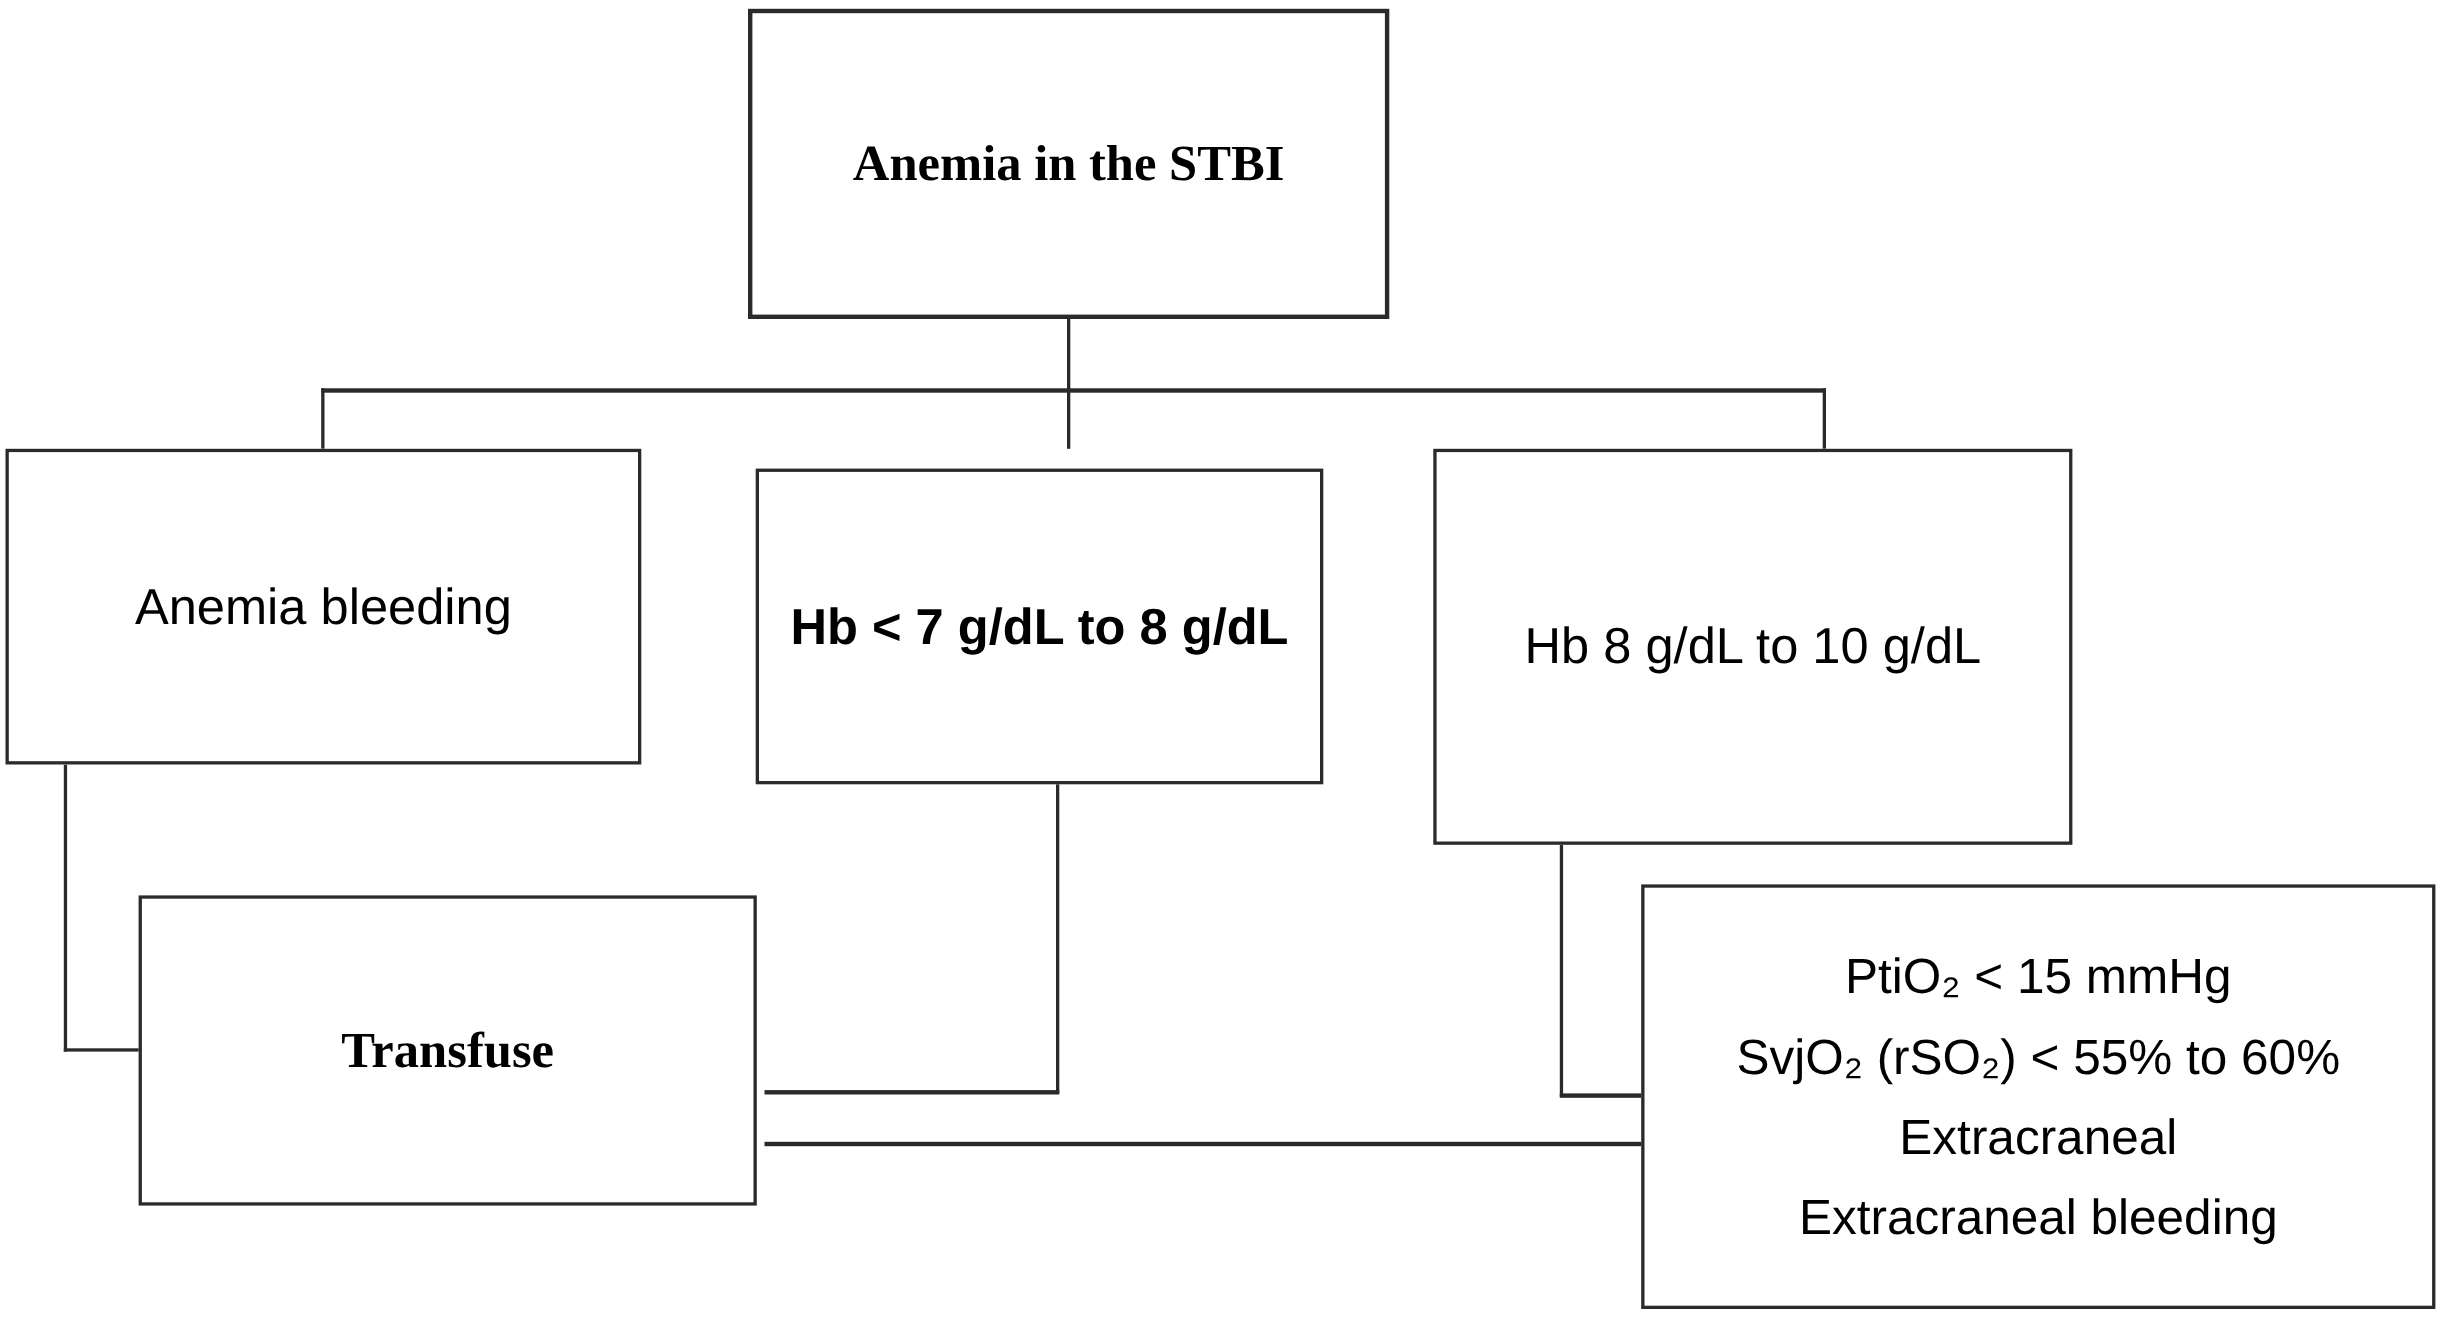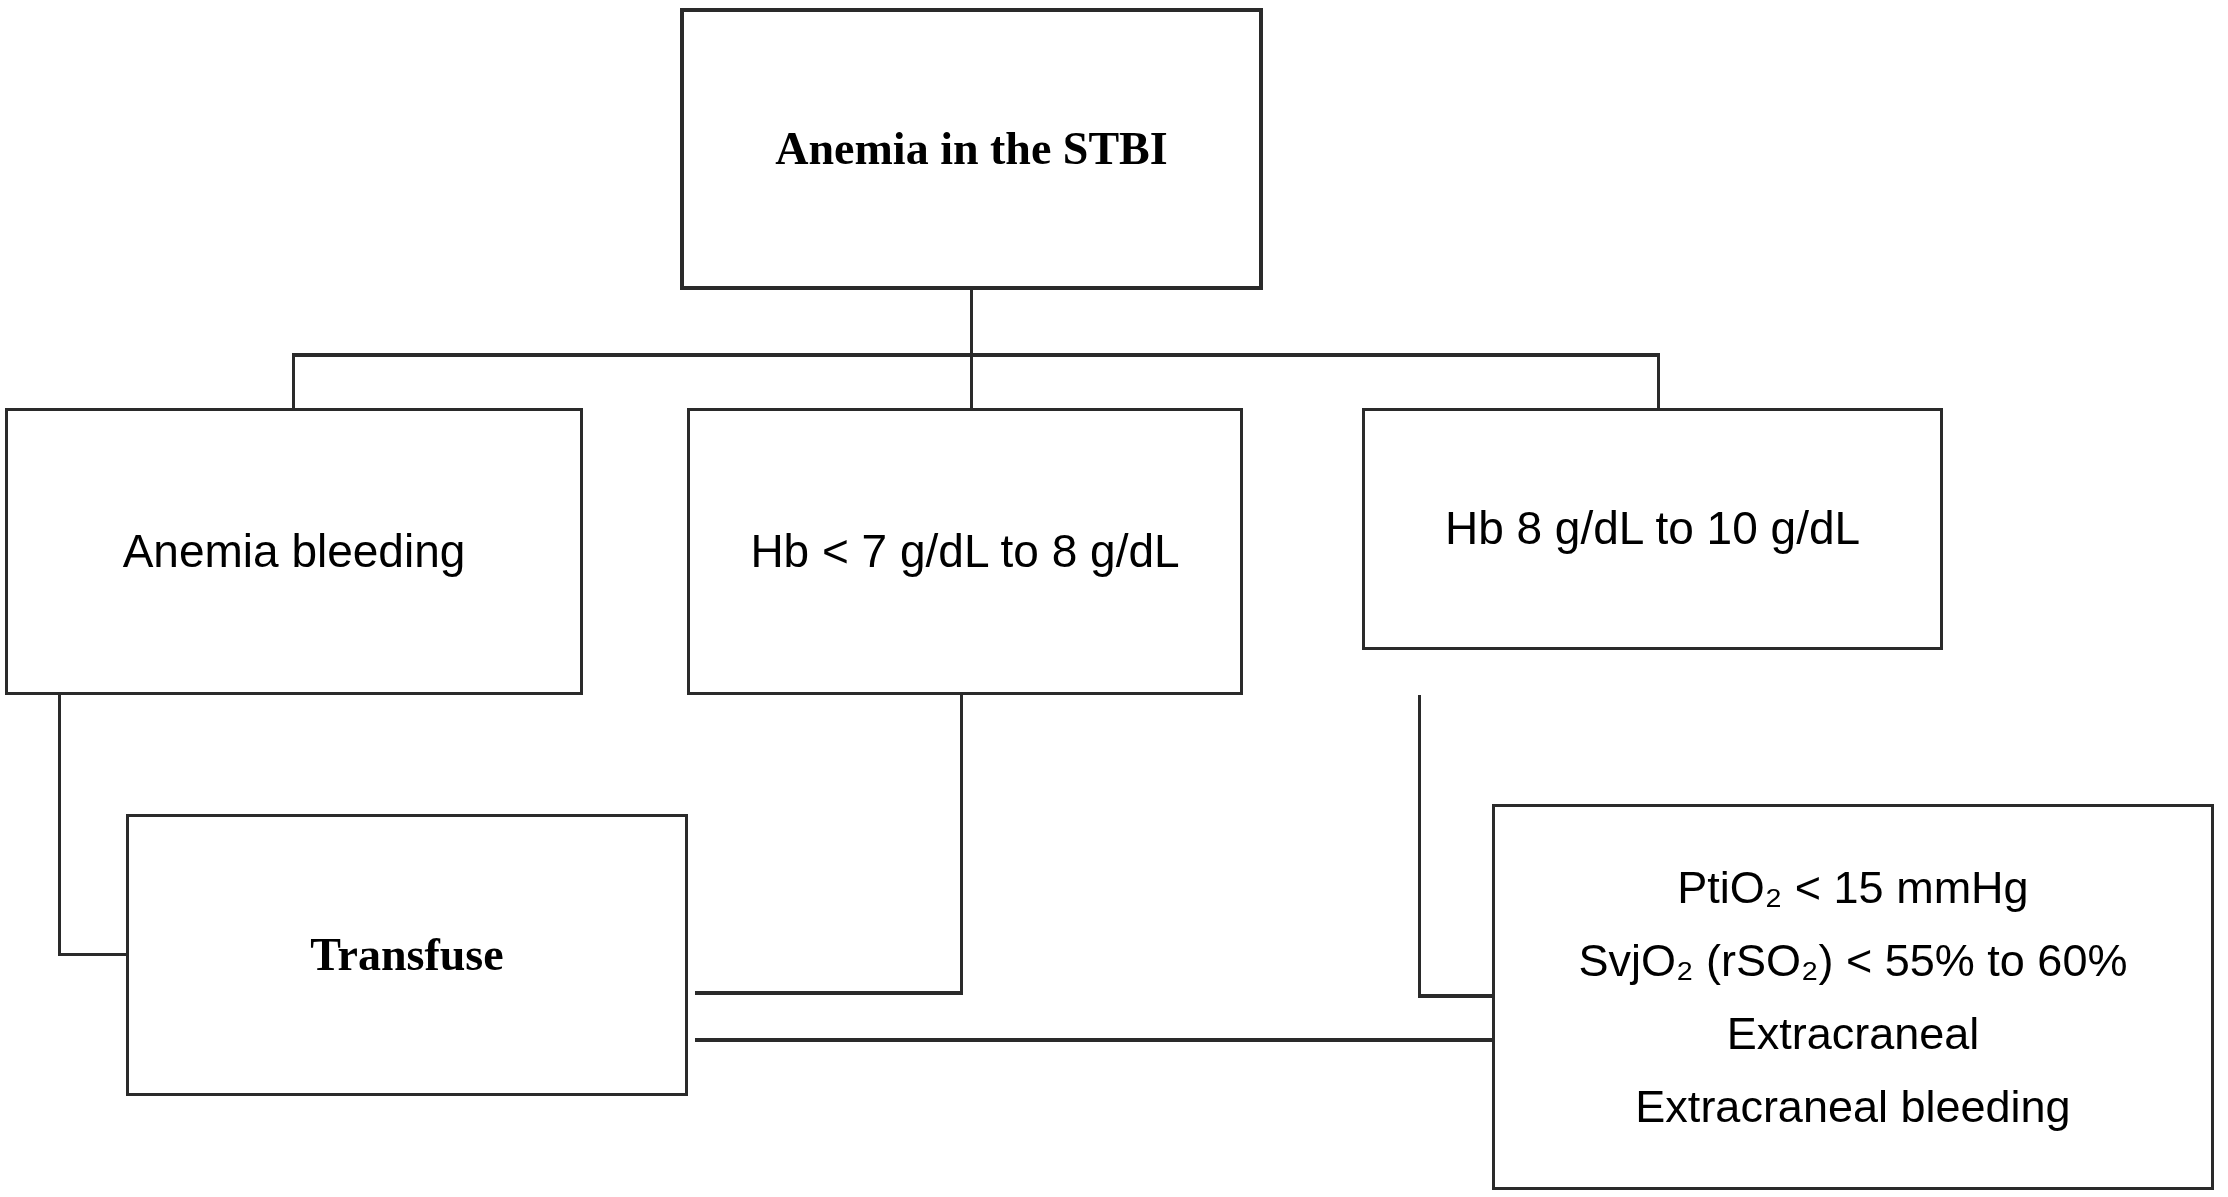--- a/index.html
+++ b/index.html
@@ -27,22 +27,22 @@
     text-align: center;
     font-size: 46px;
     line-height: 1.25;
     color: #000000;
     z-index: 2;
   }
   .node.bold { font-weight: bold; font-family: Liberation Serif, serif; }
 
   .node-root      { left: 680px;  top: 8px;    width: 583px; height: 282px; border-width: 4px; }
   .node-massive   { left: 5px;    top: 408px;  width: 578px; height: 287px; }
-  .node-hb7       { left: 687px;  top: 408px;  width: 556px; height: 287px; }
-  .node-hb8       { left: 1362px; top: 408px;  width: 581px; height: 242px; }
+  .node-hb7       { left: 687px;  top: 426px;  width: 516px; height: 287px; font-weight: bold; }
+  .node-hb8       { left: 1303px; top: 408px;  width: 581px; height: 360px; }
   .node-transfuse { left: 126px;  top: 814px;  width: 562px; height: 282px; }
   .node-criteria  { left: 1492px; top: 804px;  width: 722px; height: 386px; font-size: 45px; }
 
   .criteria-lines { width: 100%; }
   .criteria-line {
     display: block;
     line-height: 73px;
     white-space: nowrap;
   }
 

